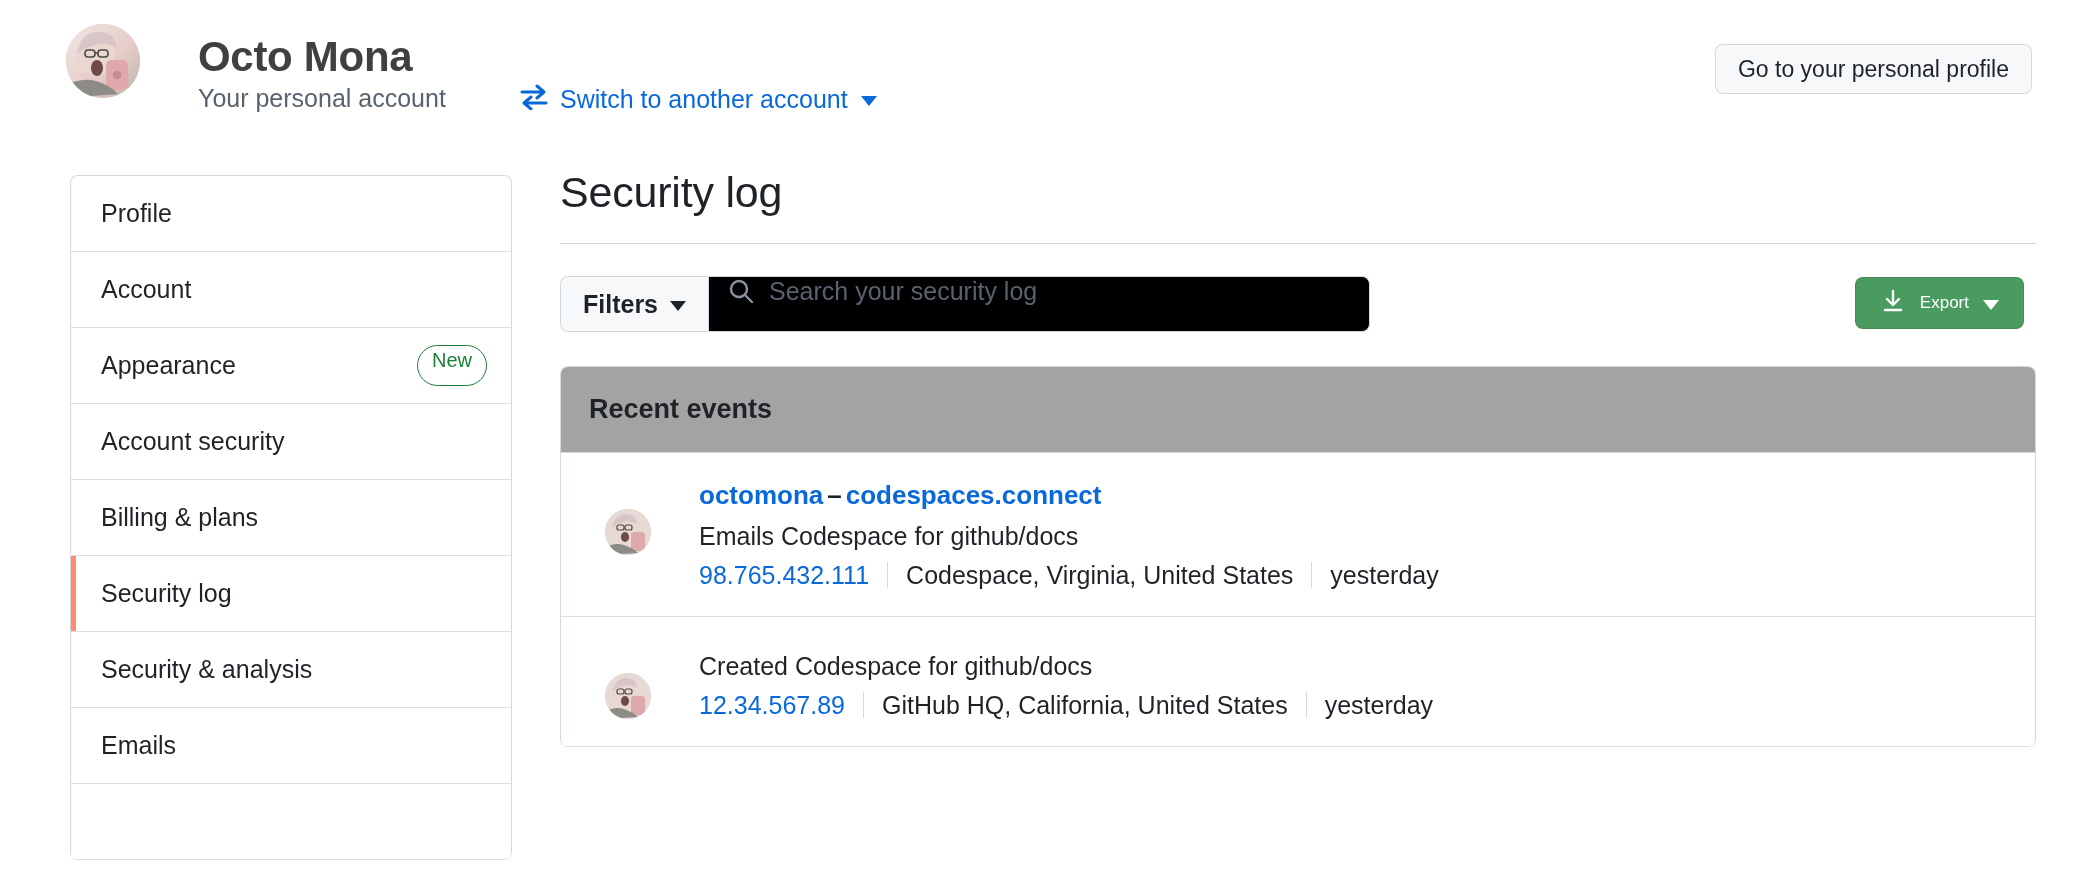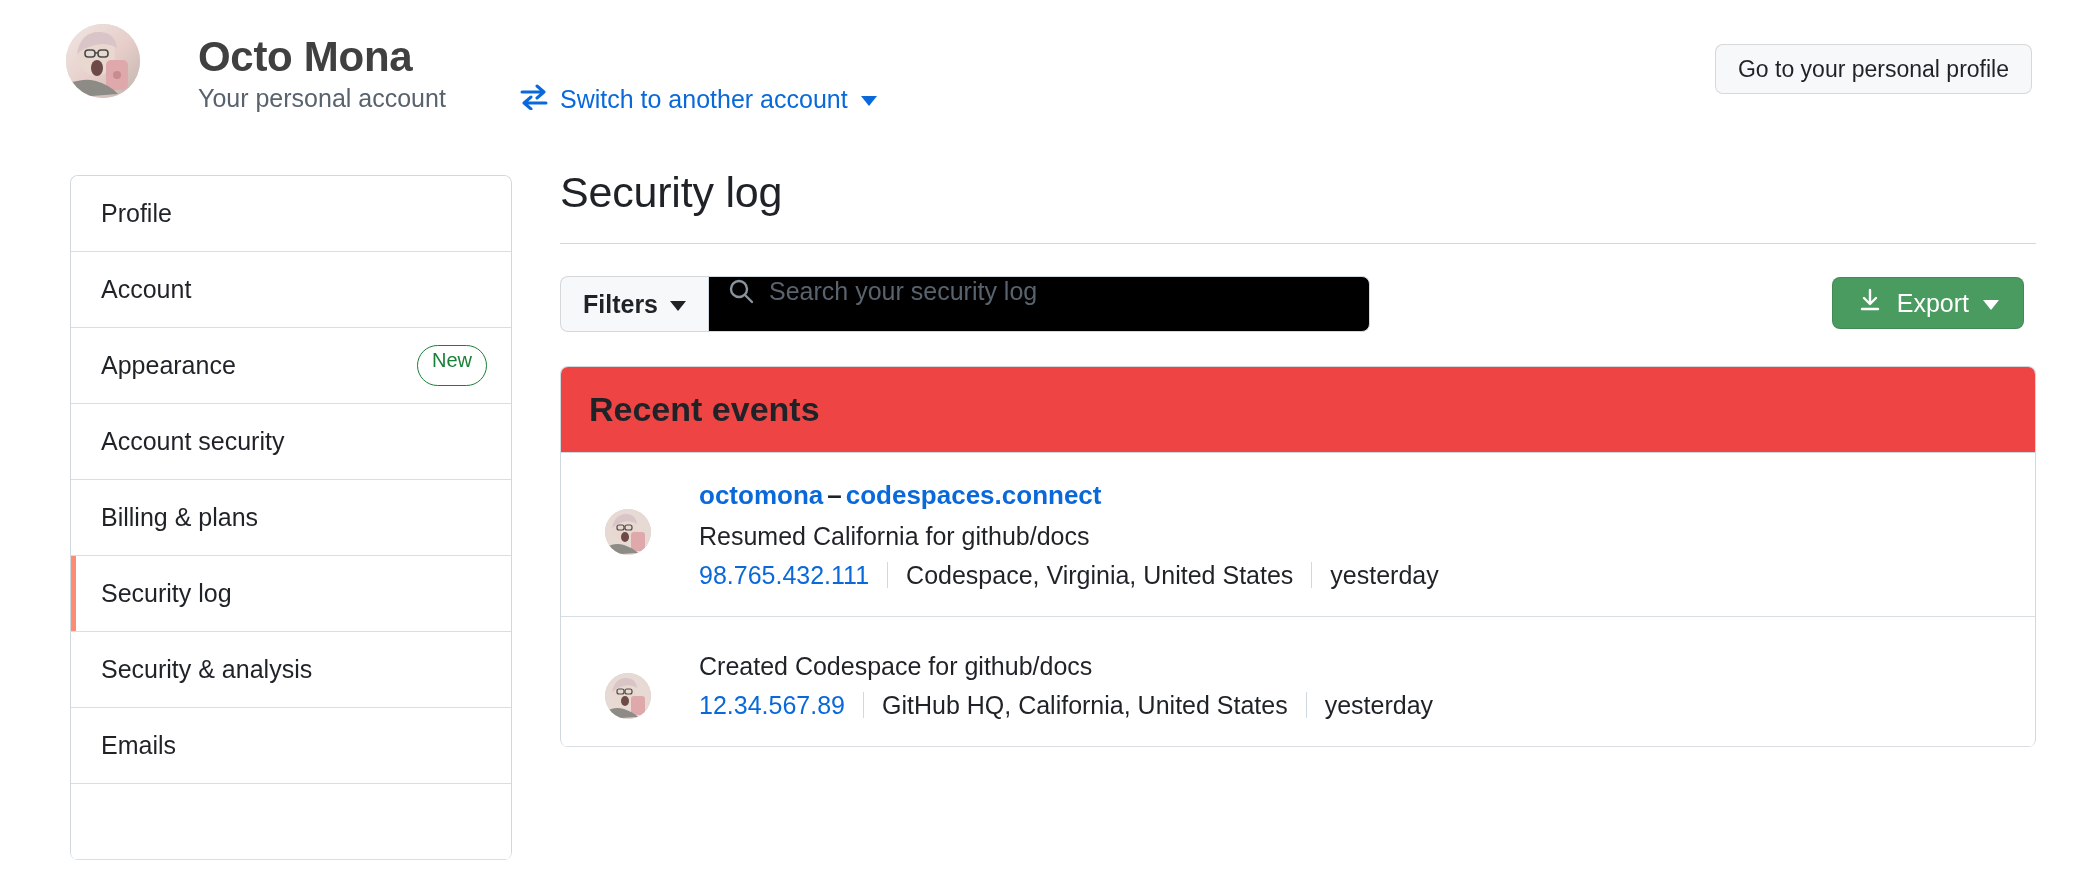--- a/index.html
+++ b/index.html
@@ -195,21 +195,21 @@
     right: 12px; top: 1px;
     height: 52px;
     display: flex;
     align-items: center;
     gap: 14px;
     padding: 0 24px;
     background: #4a9b5f;
     border: 1px solid rgba(31,35,40,0.15);
     border-radius: 8px;
     color: #fff;
-    font-size: 25px;
+    font-size: 17px;
     font-weight: 500;
     cursor: pointer;
     white-space: nowrap;
   }
   .caret-white {
     width: 0; height: 0;
     border-left: 8px solid transparent;
     border-right: 8px solid transparent;
     border-top: 10px solid #fff;
     margin-top: 4px;
@@ -223,23 +223,23 @@
     border-radius: 8px;
     border-bottom: none;
     overflow: hidden;
     background: #fff;
   }
   .card-header {
     height: 86px;
     display: flex;
     align-items: center;
     padding: 0 28px;
-    background: #ef4444;
+    background: #a3a3a3;
     border-bottom: 1px solid #d1d9e0;
-    font-size: 34px;
+    font-size: 27px;
     font-weight: bold;
     color: #1f2328;
   }
   .event-row {
     display: flex;
     gap: 24px;
     padding: 26px 28px 26px 28px;
     border-bottom: 1px solid #d8dee4;
   }
   .avatar-small {
@@ -422,21 +422,21 @@
           <rect x="20" y="16" width="7" height="5" rx="2" fill="none" stroke="#4a4a4a" stroke-width="1.2"></rect>
           <ellipse cx="20" cy="28" rx="4" ry="5" fill="#6d4a46"></ellipse>
           <rect x="26" y="23" width="14" height="19" rx="3" fill="#dfa9ac"></rect>
           <path d="M0 39 q9 -6 19 -3 q9 3 14 8 L0 46z" fill="#8d8b86"></path>
         </svg>
       </div>
       <div class="event-body">
         <div class="event-title">
           <span class="event-actor">octomona</span><span class="event-dash">–</span><span class="event-action">codespaces.connect</span>
         </div>
-        <div class="event-desc">Resumed California for github/docs</div>
+        <div class="event-desc">Emails Codespace for github/docs</div>
         <div class="event-meta">
           <span class="event-ip">98.765.432.111</span>
           <span class="meta-sep"></span>
           <span>Codespace, Virginia, United States</span>
           <span class="meta-sep"></span>
           <span>yesterday</span>
         </div>
       </div>
     </div>
 

